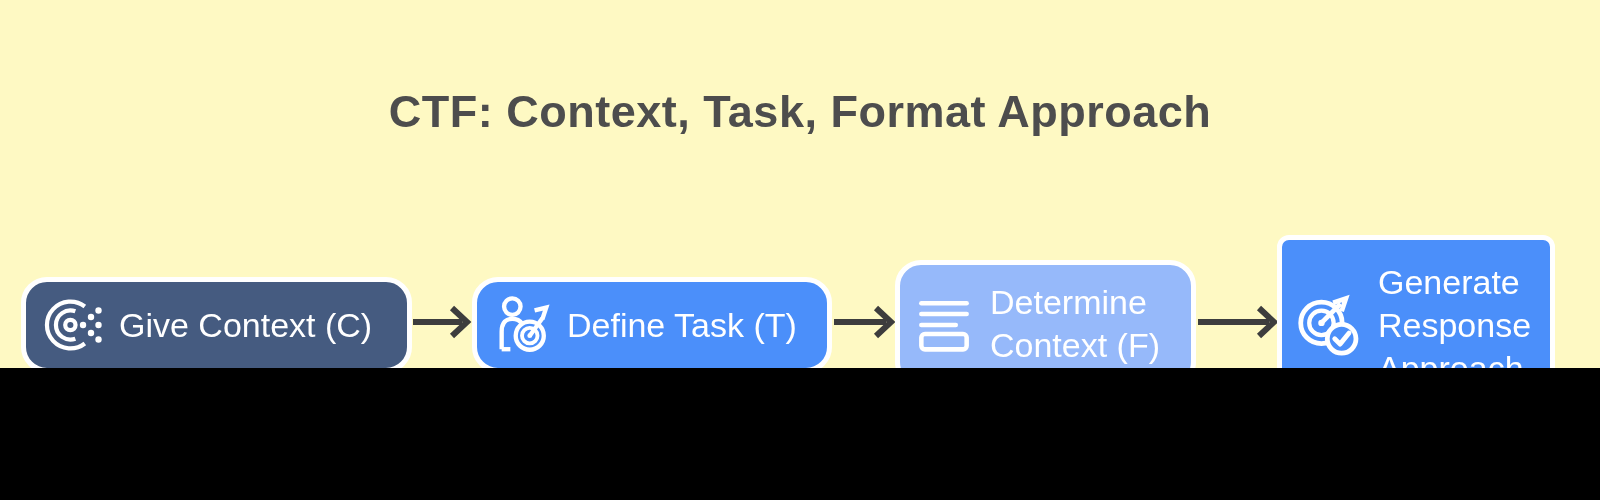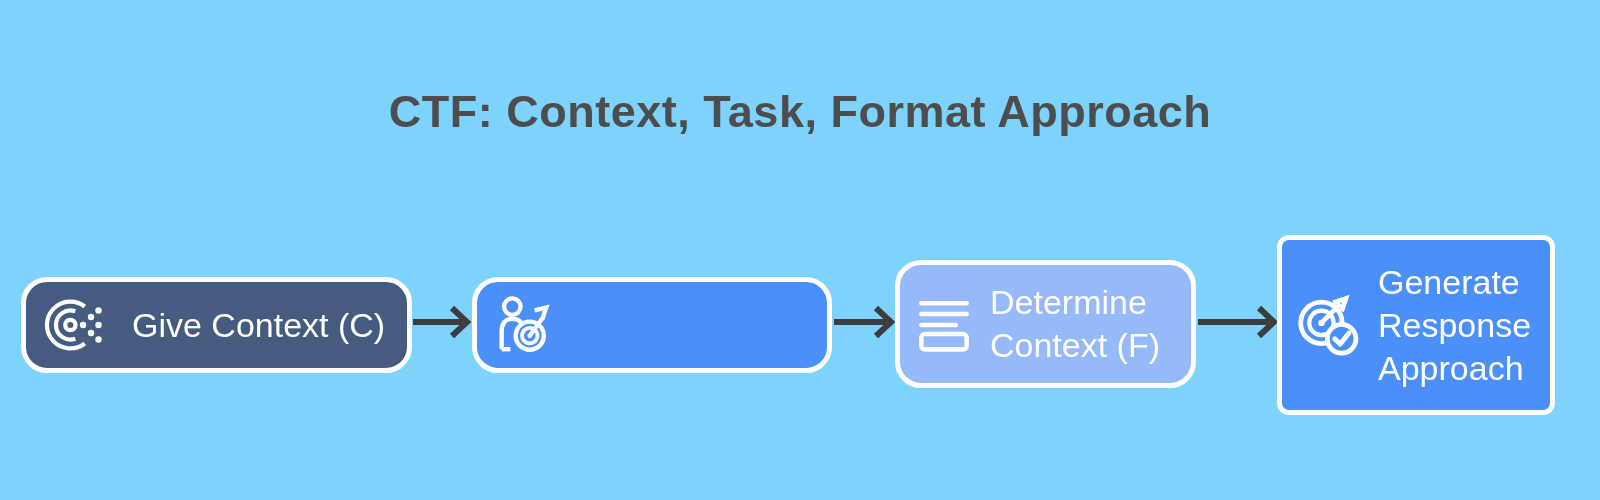--- a/index.html
+++ b/index.html
@@ -3,22 +3,22 @@
 <meta charset="utf-8">
 <style>
   html, body {
     margin: 0;
     padding: 0;
     background: #000000;
   }
   .canvas {
     position: relative;
     width: 1600px;
-    height: 500px;
-    background: #7dd3fc;
+    height: 368px;
+    background: #fef9c3;
     font-family: "Liberation Sans", sans-serif;
     overflow: hidden;
   }
   .title {
     position: absolute;
     top: 86px;
     left: 0;
     width: 100%;
     margin: 0;
     text-align: center;
@@ -40,21 +40,21 @@
     border: 5px solid #ffffff;
     display: flex;
     align-items: center;
     color: #ffffff;
     font-size: 34px;
   }
   .step .icon { flex: none; display: block; }
   .step1 {
     left: 21px; top: 277px; width: 391px; height: 96px;
     background: #455b80; border-radius: 26px;
-    padding-left: 18px; gap: 24px;
+    padding-left: 18px; gap: 11px;
   }
   .step2 {
     left: 472px; top: 277px; width: 360px; height: 96px;
     background: #4b8ffa; border-radius: 26px;
     padding-left: 14px; gap: 14px;
   }
   .step3 {
     left: 895px; top: 260px; width: 301px; height: 128px;
     background: #96b9fa; border-radius: 26px;
     padding-left: 14px; gap: 16px;
@@ -113,20 +113,21 @@
     <svg class="icon" width="62" height="62" viewBox="0 0 64 64" fill="none" stroke="#ffffff" stroke-width="4.5">
       <circle cx="22" cy="13" r="8.5"></circle>
       <path d="M11,57 V39 C11,29 16,25.5 22,25.5 C26.5,25.5 30,27.5 32.5,31"></path>
       <path d="M11,57 H20"></path>
       <circle cx="40" cy="43" r="14.5"></circle>
       <circle cx="40" cy="43" r="8" stroke-width="4"></circle>
       <circle cx="40" cy="43" r="2.5" fill="#ffffff" stroke="none"></circle>
       <path d="M40,43 L53,25"></path>
       <path d="M45,17 L57,14 L53,26" stroke-linejoin="miter"></path>
     </svg>
+    <span class="label">Define Task (T)</span>
   </div>
 
   <div class="step step3">
     <svg class="icon" width="60" height="58" viewBox="0 0 64 64" fill="none" stroke="#ffffff" stroke-width="5" stroke-linecap="round">
       <path d="M7,9 H57"></path>
       <path d="M7,21 H57"></path>
       <path d="M7,33 H45"></path>
       <rect x="7" y="43" width="50" height="17" rx="4"></rect>
     </svg>
     <span class="label multiline">

